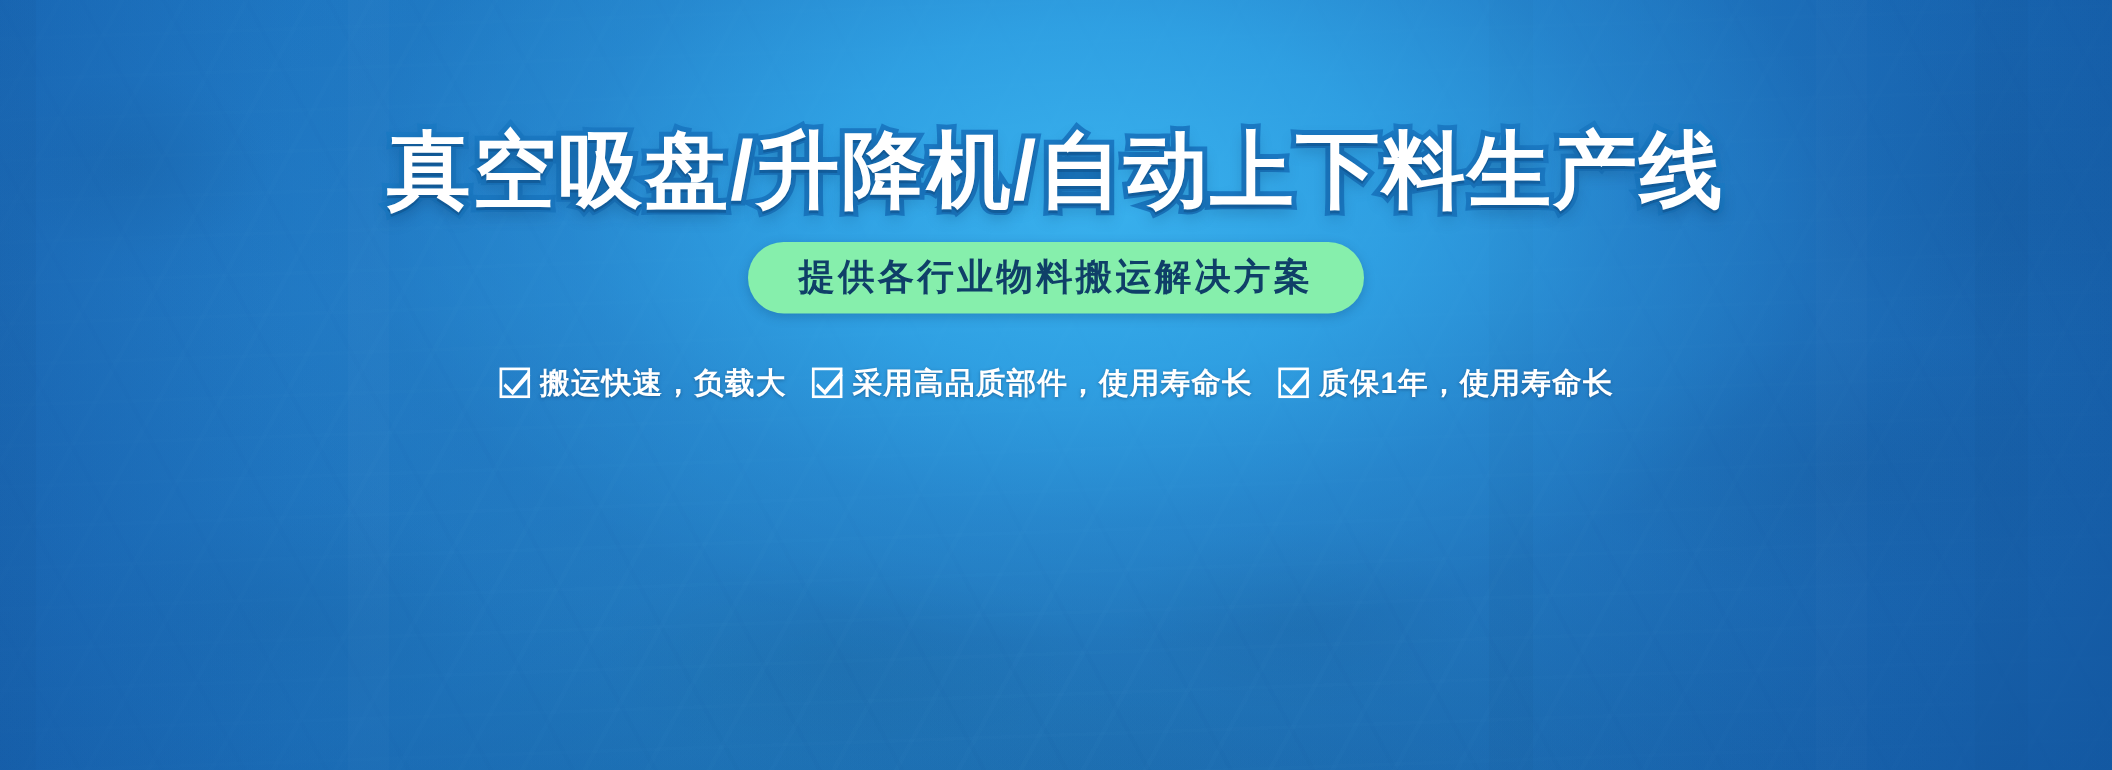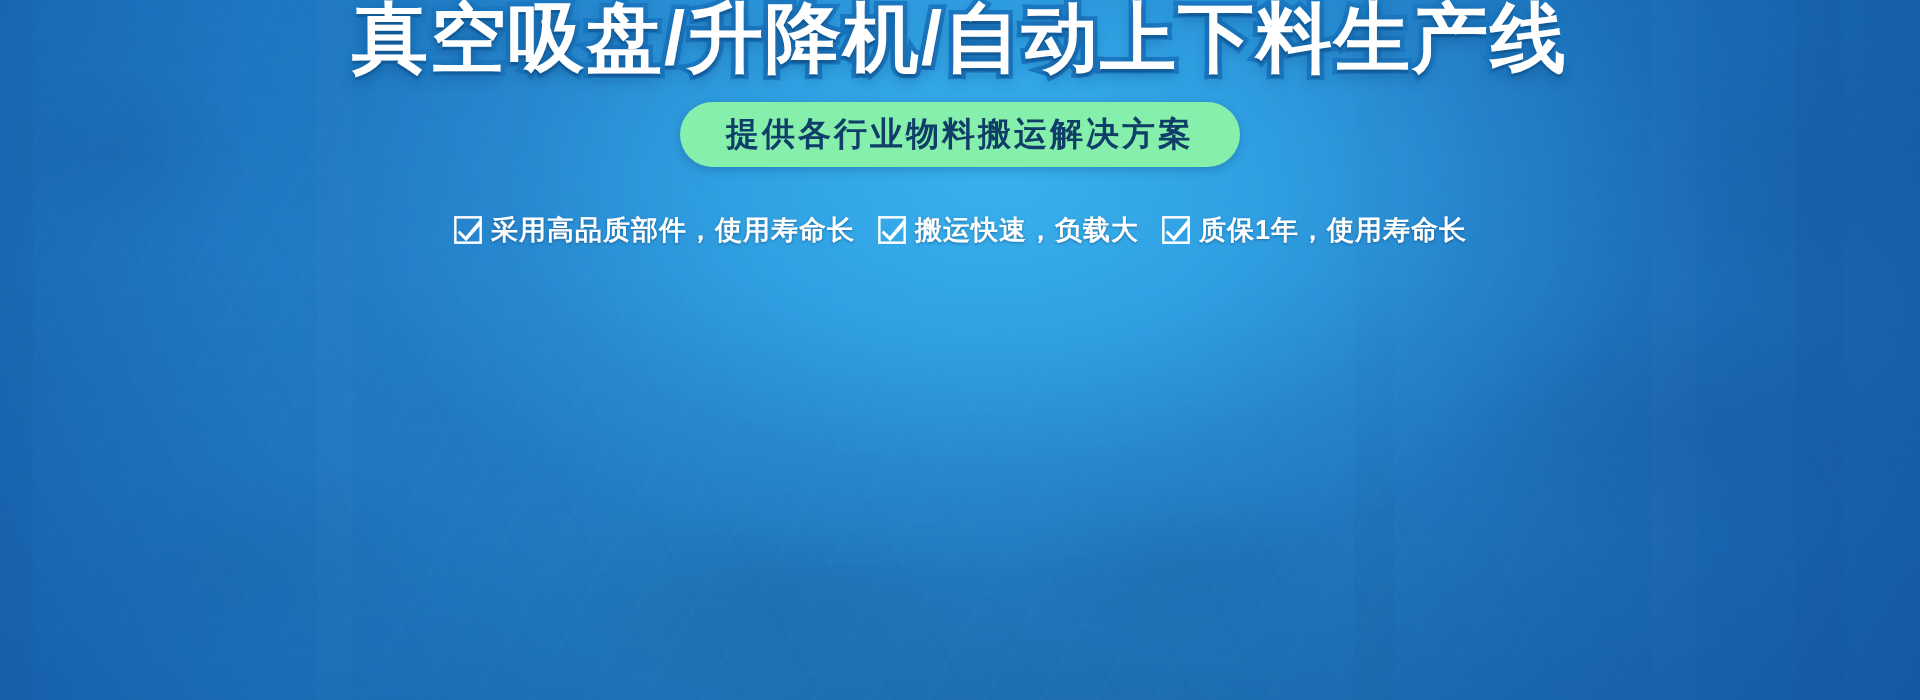--- a/index.html
+++ b/index.html
@@ -99,20 +99,21 @@
   
   .content {
     position: absolute;
     inset: 0;
     display: flex;
     flex-direction: column;
     align-items: center;
   }
 
   .headline {
+    margin-top: 118px;
     font-size: 76px;
     line-height: 1.0;
     font-weight: bold;
     letter-spacing: 2px;
     color: #ffffff;
     white-space: nowrap;
     -webkit-text-stroke: 9px #1b7ac4;
     paint-order: stroke fill;
     text-shadow:
       0 3px 0 rgba(10,60,110,0.35),
@@ -179,29 +180,29 @@
 
     <div class="subpill">提供各行业物料搬运解决方案</div>
 
     <div class="features">
 
       <div class="feature">
         <svg class="check-icon" viewBox="0 0 32 32">
           <rect x="2.5" y="2.5" width="27" height="27" fill="none" stroke="#ffffff" stroke-width="2.6"></rect>
           <path d="M7 16.5 L13.5 23 L29 4.5 L31 9 L14 28 L5 19 Z" fill="#ffffff"></path>
         </svg>
-        <span class="feature-label">采用高品质部件，使用寿命长</span>
+        <span class="feature-label">搬运快速，负载大</span>
       </div>
 
       <div class="feature">
         <svg class="check-icon" viewBox="0 0 32 32">
           <rect x="2.5" y="2.5" width="27" height="27" fill="none" stroke="#ffffff" stroke-width="2.6"></rect>
           <path d="M7 16.5 L13.5 23 L29 4.5 L31 9 L14 28 L5 19 Z" fill="#ffffff"></path>
         </svg>
-        <span class="feature-label">搬运快速，负载大</span>
+        <span class="feature-label">采用高品质部件，使用寿命长</span>
       </div>
 
       <div class="feature">
         <svg class="check-icon" viewBox="0 0 32 32">
           <rect x="2.5" y="2.5" width="27" height="27" fill="none" stroke="#ffffff" stroke-width="2.6"></rect>
           <path d="M7 16.5 L13.5 23 L29 4.5 L31 9 L14 28 L5 19 Z" fill="#ffffff"></path>
         </svg>
         <span class="feature-label">质保1年，使用寿命长</span>
       </div>
 

